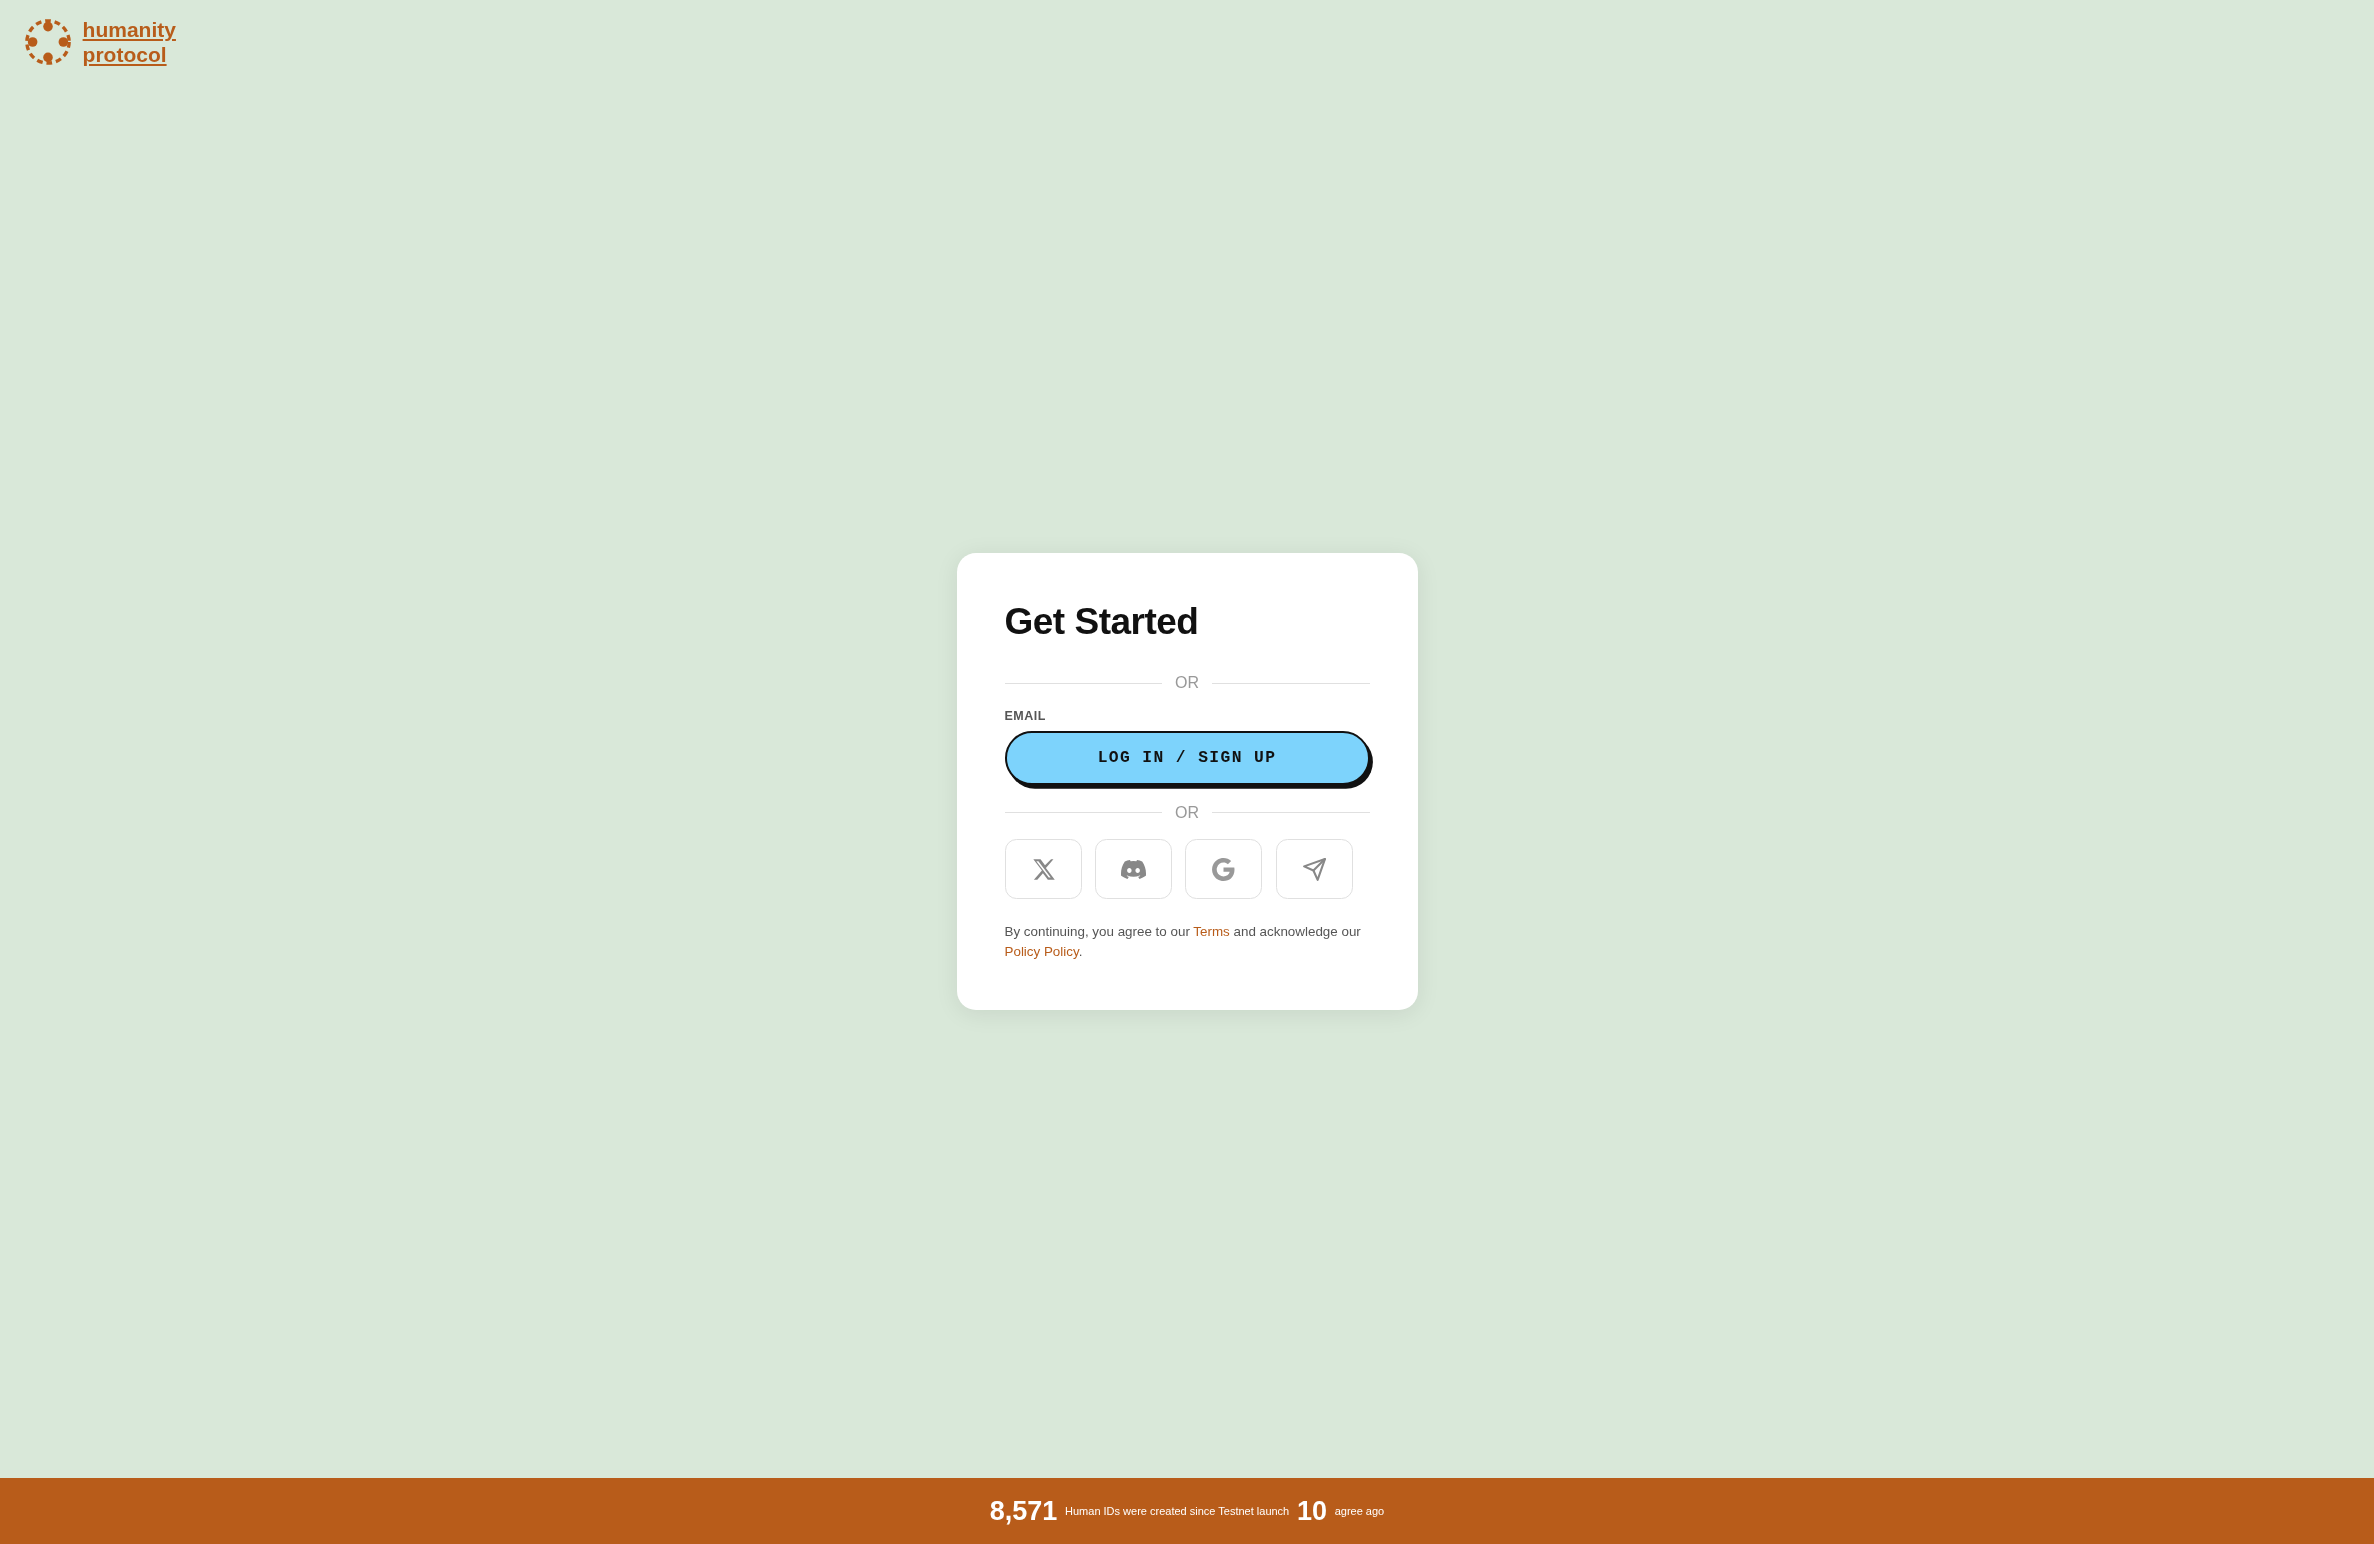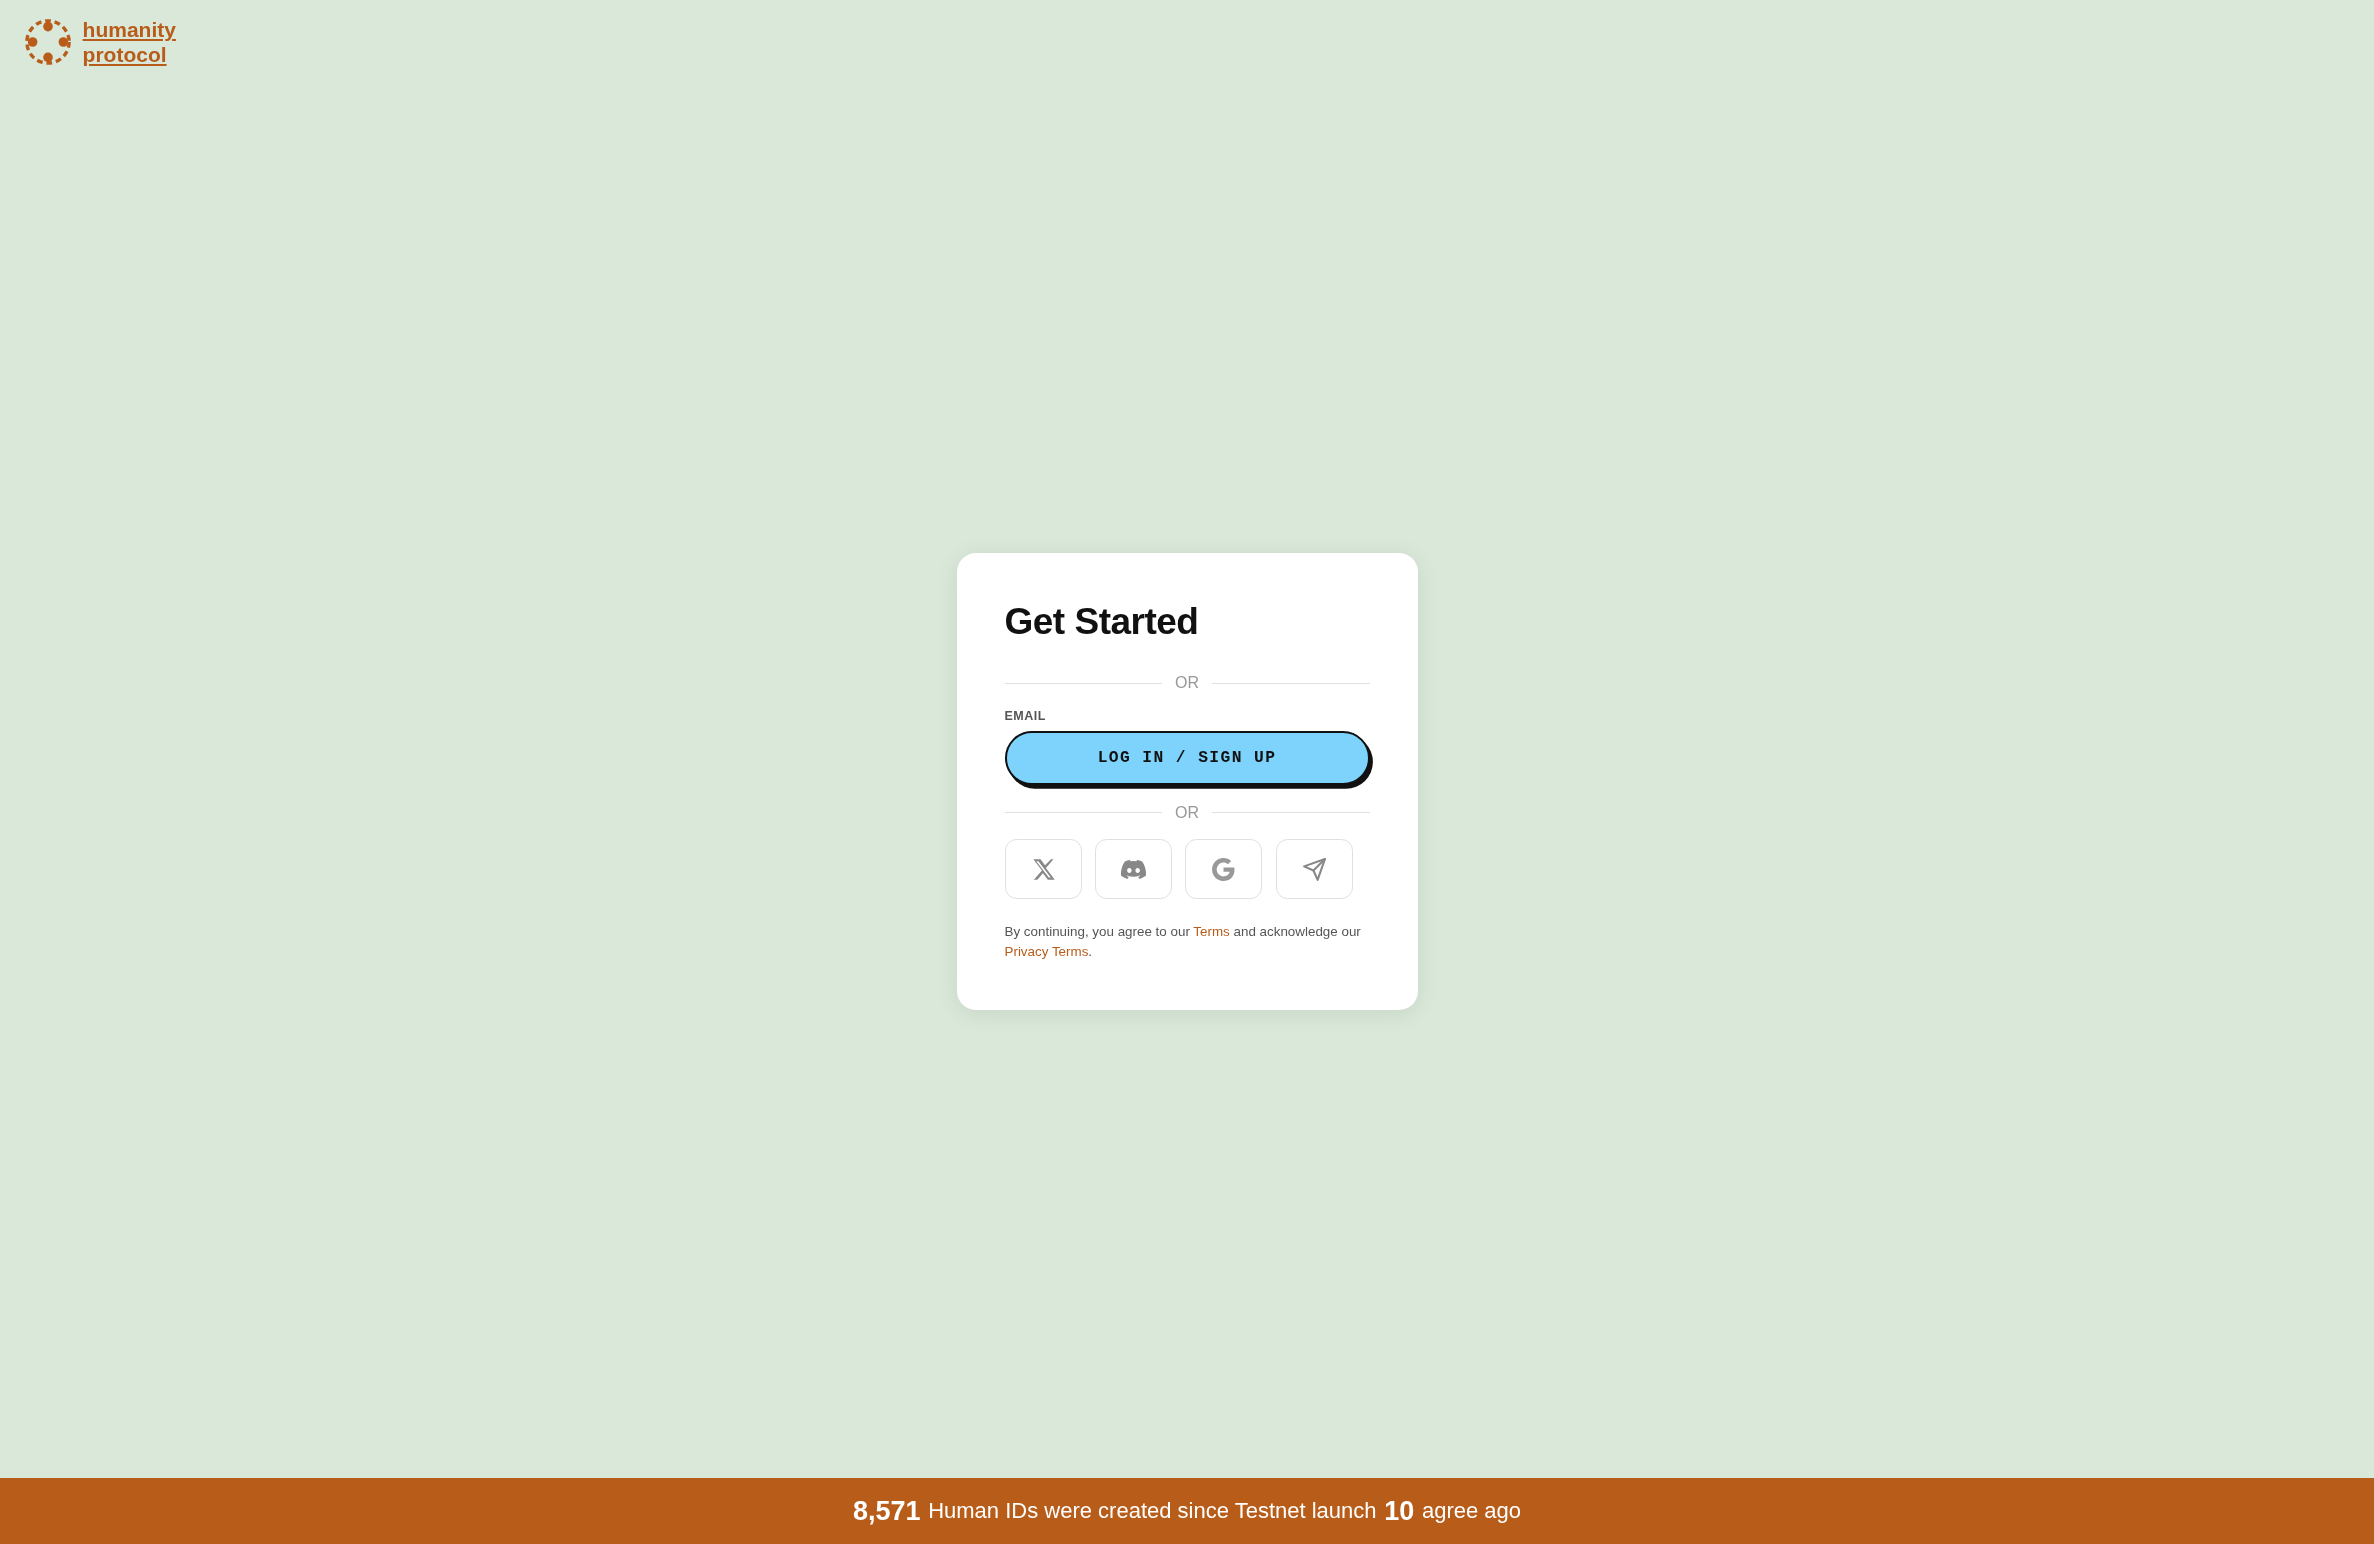--- a/index.html
+++ b/index.html
@@ -190,21 +190,21 @@
     
     .footer-bar {
       background: #b85c1a;
       padding: 17.3px 19px;
       display: flex;
       align-items: center;
       justify-content: center;
       gap: 7.7px;
     }
     .footer-bar-text {
-      font-size: 22px;
+      font-size: 11px;
       color: #ffffff;
       font-weight: 400;
     }
     .footer-bar-number {
       font-size: 27px;
       font-weight: 800;
       color: #ffffff;
     }
   </style>
 </head>
@@ -280,21 +280,21 @@
         <svg viewBox="0 0 24 24" fill="none" xmlns="http://www.w3.org/2000/svg">
           <path d="M22 2L11 13" stroke="#888" stroke-width="2" stroke-linecap="round" stroke-linejoin="round"></path>
           <path d="M22 2L15 22L11 13L2 9L22 2Z" stroke="#888" stroke-width="2" stroke-linecap="round" stroke-linejoin="round"></path>
         </svg>
       </button>
 
     </div>
 
     
     <p class="terms-text">
-      <span>By continuing, you agree to our </span><a class="terms-link" href="#">Terms</a><span> and acknowledge our </span><a class="terms-link" href="#">Privacy Terms</a><span>.</span>
+      <span>By continuing, you agree to our </span><a class="terms-link" href="#">Terms</a><span> and acknowledge our </span><a class="terms-link" href="#">Policy Policy</a><span>.</span>
     </p>
 
   </div>
 </div>
 
 <div class="footer-bar">
   <span class="footer-bar-number">8,571</span>
   <span class="footer-bar-text">Human IDs were created since Testnet launch</span>
   <span class="footer-bar-number">10</span>
   <span class="footer-bar-text">agree ago</span>

